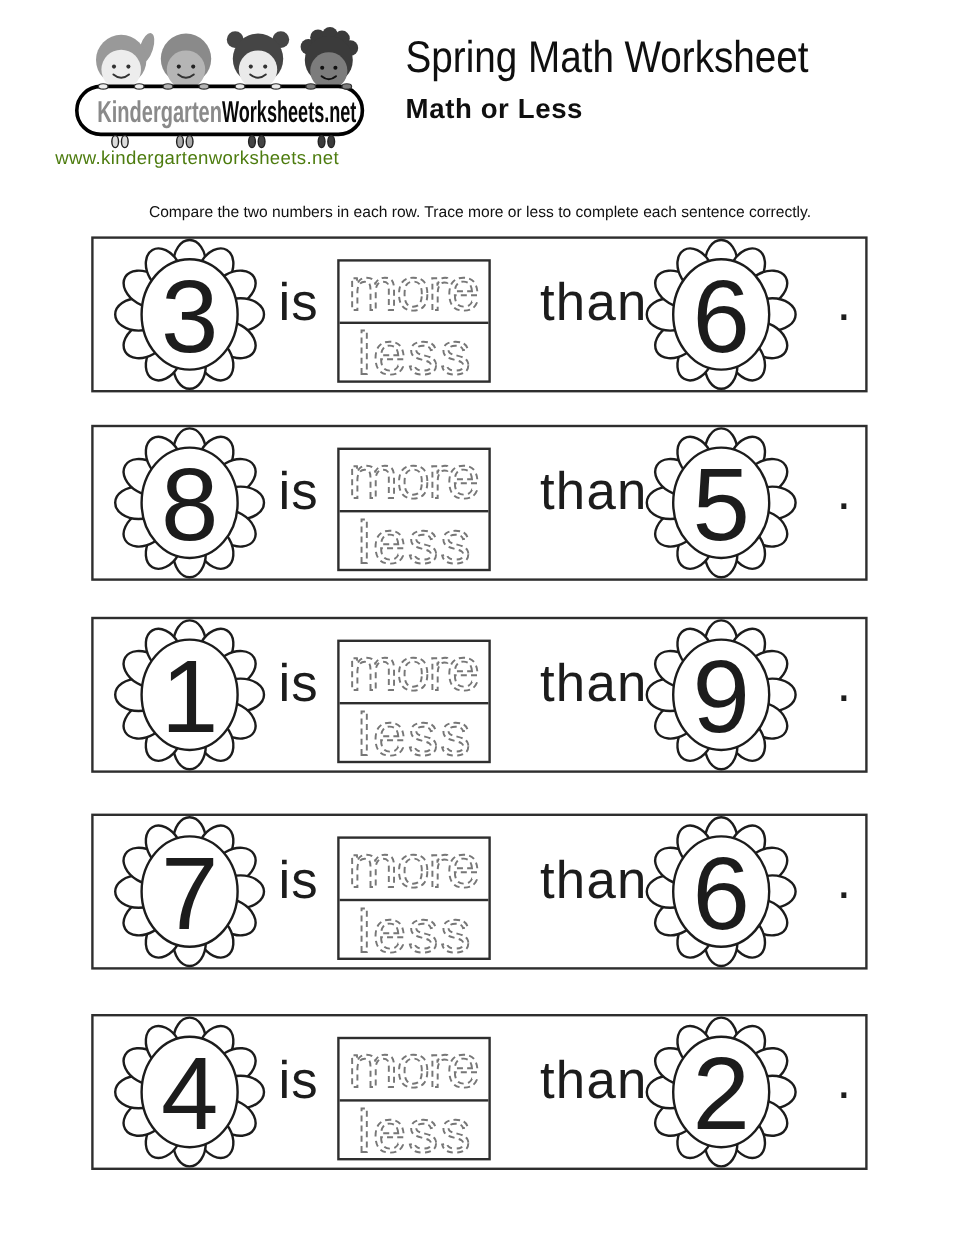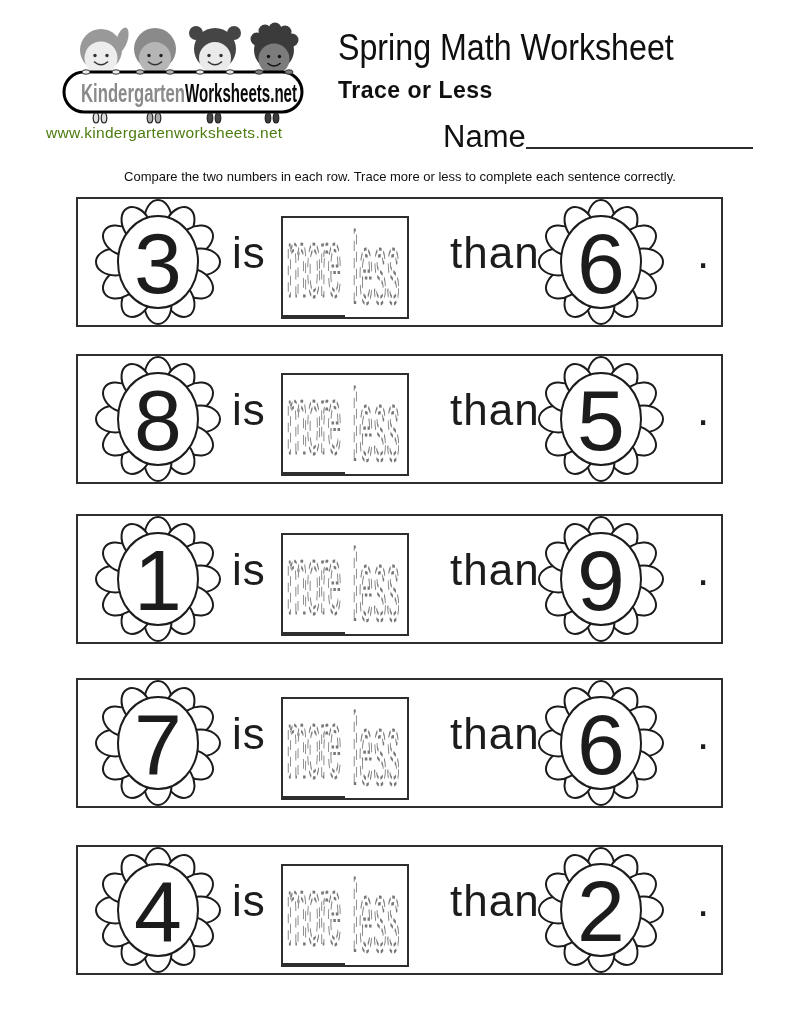--- a/index.html
+++ b/index.html
@@ -34,21 +34,21 @@
   .flower-right{left:461px}
   .petal,.flower-inner{fill:#fff;stroke:#1c1c1c;stroke-width:2px;}
   .flower-num{font-family:"Liberation Sans",sans-serif;font-size:86px;fill:#1c1c1c;text-anchor:middle;}
 
   .word{position:absolute;top:32px;font-size:44px;line-height:1;letter-spacing:1px;color:#1c1c1c;margin-left:23px;}
   .word-is{left:131px}
   .word-than{left:349px}
   .word-period{left:596px}
 
   .mlbox{position:absolute;left:203px;top:17px;width:128px;height:103px;border:2px solid #2e2e2e;
-         box-sizing:border-box;display:flex;flex-direction:row;background:#fff;}
+         box-sizing:border-box;display:flex;flex-direction:column;background:#fff;}
   .half{flex:1;position:relative;}
   .half-top{border-bottom:2px solid #2e2e2e;}
   .trace-svg{display:block;width:100%;height:100%;}
   .trace{font-family:"Liberation Sans",sans-serif;font-size:50px;fill:none;stroke:#777;
          stroke-width:1.6;stroke-dasharray:5 3.5;text-anchor:middle;}
 
   
   .footer{position:absolute;left:0;top:986px;width:800px;text-align:center;
           font-size:14.5px;line-height:19px;color:#3c3c3c;}
 
@@ -147,155 +147,151 @@
       <ellipse cx="210" cy="98" rx="2.8" ry="5" fill="#3b3b3b"></ellipse>
         <ellipse cx="218" cy="98" rx="2.8" ry="5" fill="#3b3b3b"></ellipse>
     </g>
     <text class="banner-text" x="127" y="82" text-anchor="end" textLength="104" lengthAdjust="spacingAndGlyphs" fill="#8a8a8a">Kindergarten</text>
     <text class="banner-text" x="127" y="82" text-anchor="start" textLength="112" lengthAdjust="spacingAndGlyphs" fill="#0a0a0a">Worksheets.net</text>
   </svg>
 
   <div class="logo-url">www.kindergartenworksheets.net</div>
 
   <div class="title">Spring Math Worksheet</div>
-  <div class="subtitle">Trace or Less</div>
-
-  <div class="name-wrap">
-    <span class="name-label">Name</span>
-    <span class="name-line"></span>
+  <div class="subtitle">Math or Less</div>
+
+
+  <div class="instructions">Compare the two numbers in each row. Trace more or less to complete each sentence correctly.</div>
+
+  <div class="rows" id="rows">
+    <section class="row">
+      <svg class="flower flower-left" viewBox="0 0 124 128">
+        <use href="#flower-shape" xlink:href="#flower-shape"></use>
+        <text class="flower-num" x="62" y="95">3</text>
+      </svg>
+      <span class="word word-is">is</span>
+      <div class="mlbox">
+        <div class="half half-top">
+          <svg class="trace-svg" viewBox="0 0 124 50" preserveAspectRatio="none">
+            <text class="trace" x="62" y="40" textLength="110" lengthAdjust="spacing">more</text>
+          </svg>
+        </div>
+        <div class="half half-bottom">
+          <svg class="trace-svg" viewBox="0 0 124 49" preserveAspectRatio="none">
+            <text class="trace" x="62" y="42" textLength="94" lengthAdjust="spacing">less</text>
+          </svg>
+        </div>
+      </div>
+      <span class="word word-than">than</span>
+      <svg class="flower flower-right" viewBox="0 0 124 128">
+        <use href="#flower-shape" xlink:href="#flower-shape"></use>
+        <text class="flower-num" x="62" y="95">6</text>
+      </svg>
+      <span class="word word-period">.</span>
+    </section>
+
+    <section class="row">
+      <svg class="flower flower-left" viewBox="0 0 124 128">
+        <use href="#flower-shape" xlink:href="#flower-shape"></use>
+        <text class="flower-num" x="62" y="95">8</text>
+      </svg>
+      <span class="word word-is">is</span>
+      <div class="mlbox">
+        <div class="half half-top">
+          <svg class="trace-svg" viewBox="0 0 124 50" preserveAspectRatio="none">
+            <text class="trace" x="62" y="40" textLength="110" lengthAdjust="spacing">more</text>
+          </svg>
+        </div>
+        <div class="half half-bottom">
+          <svg class="trace-svg" viewBox="0 0 124 49" preserveAspectRatio="none">
+            <text class="trace" x="62" y="42" textLength="94" lengthAdjust="spacing">less</text>
+          </svg>
+        </div>
+      </div>
+      <span class="word word-than">than</span>
+      <svg class="flower flower-right" viewBox="0 0 124 128">
+        <use href="#flower-shape" xlink:href="#flower-shape"></use>
+        <text class="flower-num" x="62" y="95">5</text>
+      </svg>
+      <span class="word word-period">.</span>
+    </section>
+
+    <section class="row">
+      <svg class="flower flower-left" viewBox="0 0 124 128">
+        <use href="#flower-shape" xlink:href="#flower-shape"></use>
+        <text class="flower-num" x="62" y="95">1</text>
+      </svg>
+      <span class="word word-is">is</span>
+      <div class="mlbox">
+        <div class="half half-top">
+          <svg class="trace-svg" viewBox="0 0 124 50" preserveAspectRatio="none">
+            <text class="trace" x="62" y="40" textLength="110" lengthAdjust="spacing">more</text>
+          </svg>
+        </div>
+        <div class="half half-bottom">
+          <svg class="trace-svg" viewBox="0 0 124 49" preserveAspectRatio="none">
+            <text class="trace" x="62" y="42" textLength="94" lengthAdjust="spacing">less</text>
+          </svg>
+        </div>
+      </div>
+      <span class="word word-than">than</span>
+      <svg class="flower flower-right" viewBox="0 0 124 128">
+        <use href="#flower-shape" xlink:href="#flower-shape"></use>
+        <text class="flower-num" x="62" y="95">9</text>
+      </svg>
+      <span class="word word-period">.</span>
+    </section>
+
+    <section class="row">
+      <svg class="flower flower-left" viewBox="0 0 124 128">
+        <use href="#flower-shape" xlink:href="#flower-shape"></use>
+        <text class="flower-num" x="62" y="95">7</text>
+      </svg>
+      <span class="word word-is">is</span>
+      <div class="mlbox">
+        <div class="half half-top">
+          <svg class="trace-svg" viewBox="0 0 124 50" preserveAspectRatio="none">
+            <text class="trace" x="62" y="40" textLength="110" lengthAdjust="spacing">more</text>
+          </svg>
+        </div>
+        <div class="half half-bottom">
+          <svg class="trace-svg" viewBox="0 0 124 49" preserveAspectRatio="none">
+            <text class="trace" x="62" y="42" textLength="94" lengthAdjust="spacing">less</text>
+          </svg>
+        </div>
+      </div>
+      <span class="word word-than">than</span>
+      <svg class="flower flower-right" viewBox="0 0 124 128">
+        <use href="#flower-shape" xlink:href="#flower-shape"></use>
+        <text class="flower-num" x="62" y="95">6</text>
+      </svg>
+      <span class="word word-period">.</span>
+    </section>
+
+    <section class="row">
+      <svg class="flower flower-left" viewBox="0 0 124 128">
+        <use href="#flower-shape" xlink:href="#flower-shape"></use>
+        <text class="flower-num" x="62" y="95">4</text>
+      </svg>
+      <span class="word word-is">is</span>
+      <div class="mlbox">
+        <div class="half half-top">
+          <svg class="trace-svg" viewBox="0 0 124 50" preserveAspectRatio="none">
+            <text class="trace" x="62" y="40" textLength="110" lengthAdjust="spacing">more</text>
+          </svg>
+        </div>
+        <div class="half half-bottom">
+          <svg class="trace-svg" viewBox="0 0 124 49" preserveAspectRatio="none">
+            <text class="trace" x="62" y="42" textLength="94" lengthAdjust="spacing">less</text>
+          </svg>
+        </div>
+      </div>
+      <span class="word word-than">than</span>
+      <svg class="flower flower-right" viewBox="0 0 124 128">
+        <use href="#flower-shape" xlink:href="#flower-shape"></use>
+        <text class="flower-num" x="62" y="95">2</text>
+      </svg>
+      <span class="word word-period">.</span>
+    </section>
   </div>
 
-  <div class="instructions">Compare the two numbers in each row. Trace more or less to complete each sentence correctly.</div>
-
-  <div class="rows" id="rows">
-    <section class="row">
-      <svg class="flower flower-left" viewBox="0 0 124 128">
-        <use href="#flower-shape" xlink:href="#flower-shape"></use>
-        <text class="flower-num" x="62" y="95">3</text>
-      </svg>
-      <span class="word word-is">is</span>
-      <div class="mlbox">
-        <div class="half half-top">
-          <svg class="trace-svg" viewBox="0 0 124 50" preserveAspectRatio="none">
-            <text class="trace" x="62" y="40" textLength="110" lengthAdjust="spacing">more</text>
-          </svg>
-        </div>
-        <div class="half half-bottom">
-          <svg class="trace-svg" viewBox="0 0 124 49" preserveAspectRatio="none">
-            <text class="trace" x="62" y="42" textLength="94" lengthAdjust="spacing">less</text>
-          </svg>
-        </div>
-      </div>
-      <span class="word word-than">than</span>
-      <svg class="flower flower-right" viewBox="0 0 124 128">
-        <use href="#flower-shape" xlink:href="#flower-shape"></use>
-        <text class="flower-num" x="62" y="95">6</text>
-      </svg>
-      <span class="word word-period">.</span>
-    </section>
-
-    <section class="row">
-      <svg class="flower flower-left" viewBox="0 0 124 128">
-        <use href="#flower-shape" xlink:href="#flower-shape"></use>
-        <text class="flower-num" x="62" y="95">8</text>
-      </svg>
-      <span class="word word-is">is</span>
-      <div class="mlbox">
-        <div class="half half-top">
-          <svg class="trace-svg" viewBox="0 0 124 50" preserveAspectRatio="none">
-            <text class="trace" x="62" y="40" textLength="110" lengthAdjust="spacing">more</text>
-          </svg>
-        </div>
-        <div class="half half-bottom">
-          <svg class="trace-svg" viewBox="0 0 124 49" preserveAspectRatio="none">
-            <text class="trace" x="62" y="42" textLength="94" lengthAdjust="spacing">less</text>
-          </svg>
-        </div>
-      </div>
-      <span class="word word-than">than</span>
-      <svg class="flower flower-right" viewBox="0 0 124 128">
-        <use href="#flower-shape" xlink:href="#flower-shape"></use>
-        <text class="flower-num" x="62" y="95">5</text>
-      </svg>
-      <span class="word word-period">.</span>
-    </section>
-
-    <section class="row">
-      <svg class="flower flower-left" viewBox="0 0 124 128">
-        <use href="#flower-shape" xlink:href="#flower-shape"></use>
-        <text class="flower-num" x="62" y="95">1</text>
-      </svg>
-      <span class="word word-is">is</span>
-      <div class="mlbox">
-        <div class="half half-top">
-          <svg class="trace-svg" viewBox="0 0 124 50" preserveAspectRatio="none">
-            <text class="trace" x="62" y="40" textLength="110" lengthAdjust="spacing">more</text>
-          </svg>
-        </div>
-        <div class="half half-bottom">
-          <svg class="trace-svg" viewBox="0 0 124 49" preserveAspectRatio="none">
-            <text class="trace" x="62" y="42" textLength="94" lengthAdjust="spacing">less</text>
-          </svg>
-        </div>
-      </div>
-      <span class="word word-than">than</span>
-      <svg class="flower flower-right" viewBox="0 0 124 128">
-        <use href="#flower-shape" xlink:href="#flower-shape"></use>
-        <text class="flower-num" x="62" y="95">9</text>
-      </svg>
-      <span class="word word-period">.</span>
-    </section>
-
-    <section class="row">
-      <svg class="flower flower-left" viewBox="0 0 124 128">
-        <use href="#flower-shape" xlink:href="#flower-shape"></use>
-        <text class="flower-num" x="62" y="95">7</text>
-      </svg>
-      <span class="word word-is">is</span>
-      <div class="mlbox">
-        <div class="half half-top">
-          <svg class="trace-svg" viewBox="0 0 124 50" preserveAspectRatio="none">
-            <text class="trace" x="62" y="40" textLength="110" lengthAdjust="spacing">more</text>
-          </svg>
-        </div>
-        <div class="half half-bottom">
-          <svg class="trace-svg" viewBox="0 0 124 49" preserveAspectRatio="none">
-            <text class="trace" x="62" y="42" textLength="94" lengthAdjust="spacing">less</text>
-          </svg>
-        </div>
-      </div>
-      <span class="word word-than">than</span>
-      <svg class="flower flower-right" viewBox="0 0 124 128">
-        <use href="#flower-shape" xlink:href="#flower-shape"></use>
-        <text class="flower-num" x="62" y="95">6</text>
-      </svg>
-      <span class="word word-period">.</span>
-    </section>
-
-    <section class="row">
-      <svg class="flower flower-left" viewBox="0 0 124 128">
-        <use href="#flower-shape" xlink:href="#flower-shape"></use>
-        <text class="flower-num" x="62" y="95">4</text>
-      </svg>
-      <span class="word word-is">is</span>
-      <div class="mlbox">
-        <div class="half half-top">
-          <svg class="trace-svg" viewBox="0 0 124 50" preserveAspectRatio="none">
-            <text class="trace" x="62" y="40" textLength="110" lengthAdjust="spacing">more</text>
-          </svg>
-        </div>
-        <div class="half half-bottom">
-          <svg class="trace-svg" viewBox="0 0 124 49" preserveAspectRatio="none">
-            <text class="trace" x="62" y="42" textLength="94" lengthAdjust="spacing">less</text>
-          </svg>
-        </div>
-      </div>
-      <span class="word word-than">than</span>
-      <svg class="flower flower-right" viewBox="0 0 124 128">
-        <use href="#flower-shape" xlink:href="#flower-shape"></use>
-        <text class="flower-num" x="62" y="95">2</text>
-      </svg>
-      <span class="word word-period">.</span>
-    </section>
-  </div>
-
 
 </div>
 
 </body></html>

